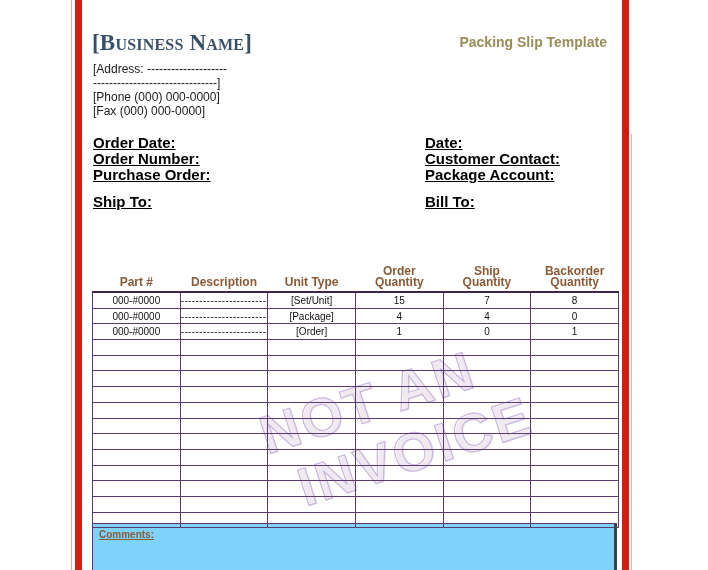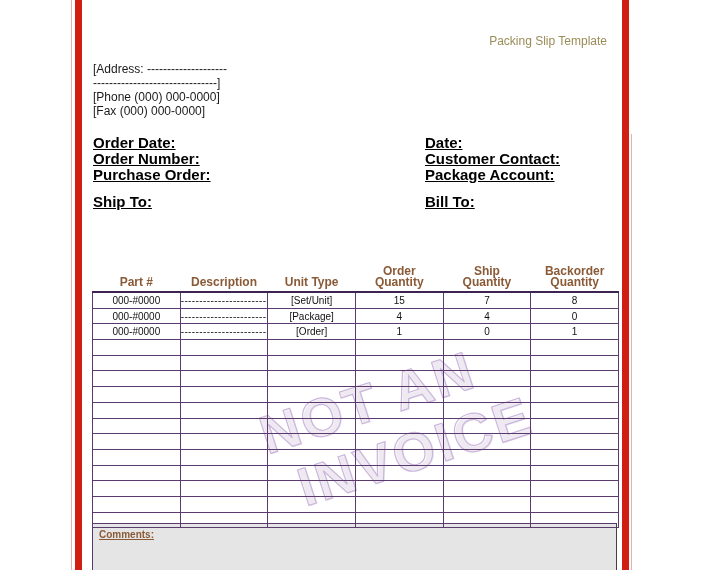--- a/index.html
+++ b/index.html
@@ -62,22 +62,22 @@
     font-variant: small-caps;
     color: #3A5068;
     letter-spacing: 0.2px;
     white-space: nowrap;
   }
 
   #doc-title {
     position: absolute;
     right: 12px; top: 34px;
     font-family: "Liberation Sans", sans-serif;
-    font-size: 12px;
-    font-weight: normal;
+    font-size: 14px;
+    font-weight: bold;
     color: #9A8C58;
     white-space: nowrap;
   }
 
   .addr-line {
     position: absolute;
     left: 1px;
     font-size: 12px;
     color: #1a1a1a;
     white-space: nowrap;
@@ -165,23 +165,23 @@
     white-space: nowrap;
   }
 
   
   #comments {
     position: absolute;
     left: 0px;
     top: 523px;
     width: 525px;
     height: 47px;
-    background: #e5e5e5;
+    background: #7dd3fc;
     border-left: 1px solid #5B3A6E;
-    border-right: 1px solid #404040;
+    border-right: 3px solid #404040;
     border-top: 1px solid #5B3A6E;
     box-sizing: border-box;
   }
   #comments-label {
     position: absolute;
     left: 6px; top: 5px;
     font-size: 10px;
     font-weight: bold;
     color: #8A5A36;
     text-decoration: underline;
@@ -219,20 +219,21 @@
 
 <div id="page">
 
   <div class="red-hairline l1"></div>
   <div class="red-bar left"></div>
   <div class="red-bar right"></div>
   <div class="red-hairline r1"></div>
 
   <div id="content">
 
+    <div id="biz-name">[Business Name]</div>
     <div id="doc-title">Packing Slip Template</div>
 
     <div class="addr-line addr-1">[Address: --------------------</div>
     <div class="addr-line addr-2">-------------------------------]</div>
     <div class="addr-line addr-3">[Phone (000) 000-0000]</div>
     <div class="addr-line addr-4">[Fax (000) 000-0000]</div>
 
     <div class="field-label col-left  r1">Order Date:</div>
     <div class="field-label col-left  r2">Order Number:</div>
     <div class="field-label col-left  r3">Purchase Order:</div>

